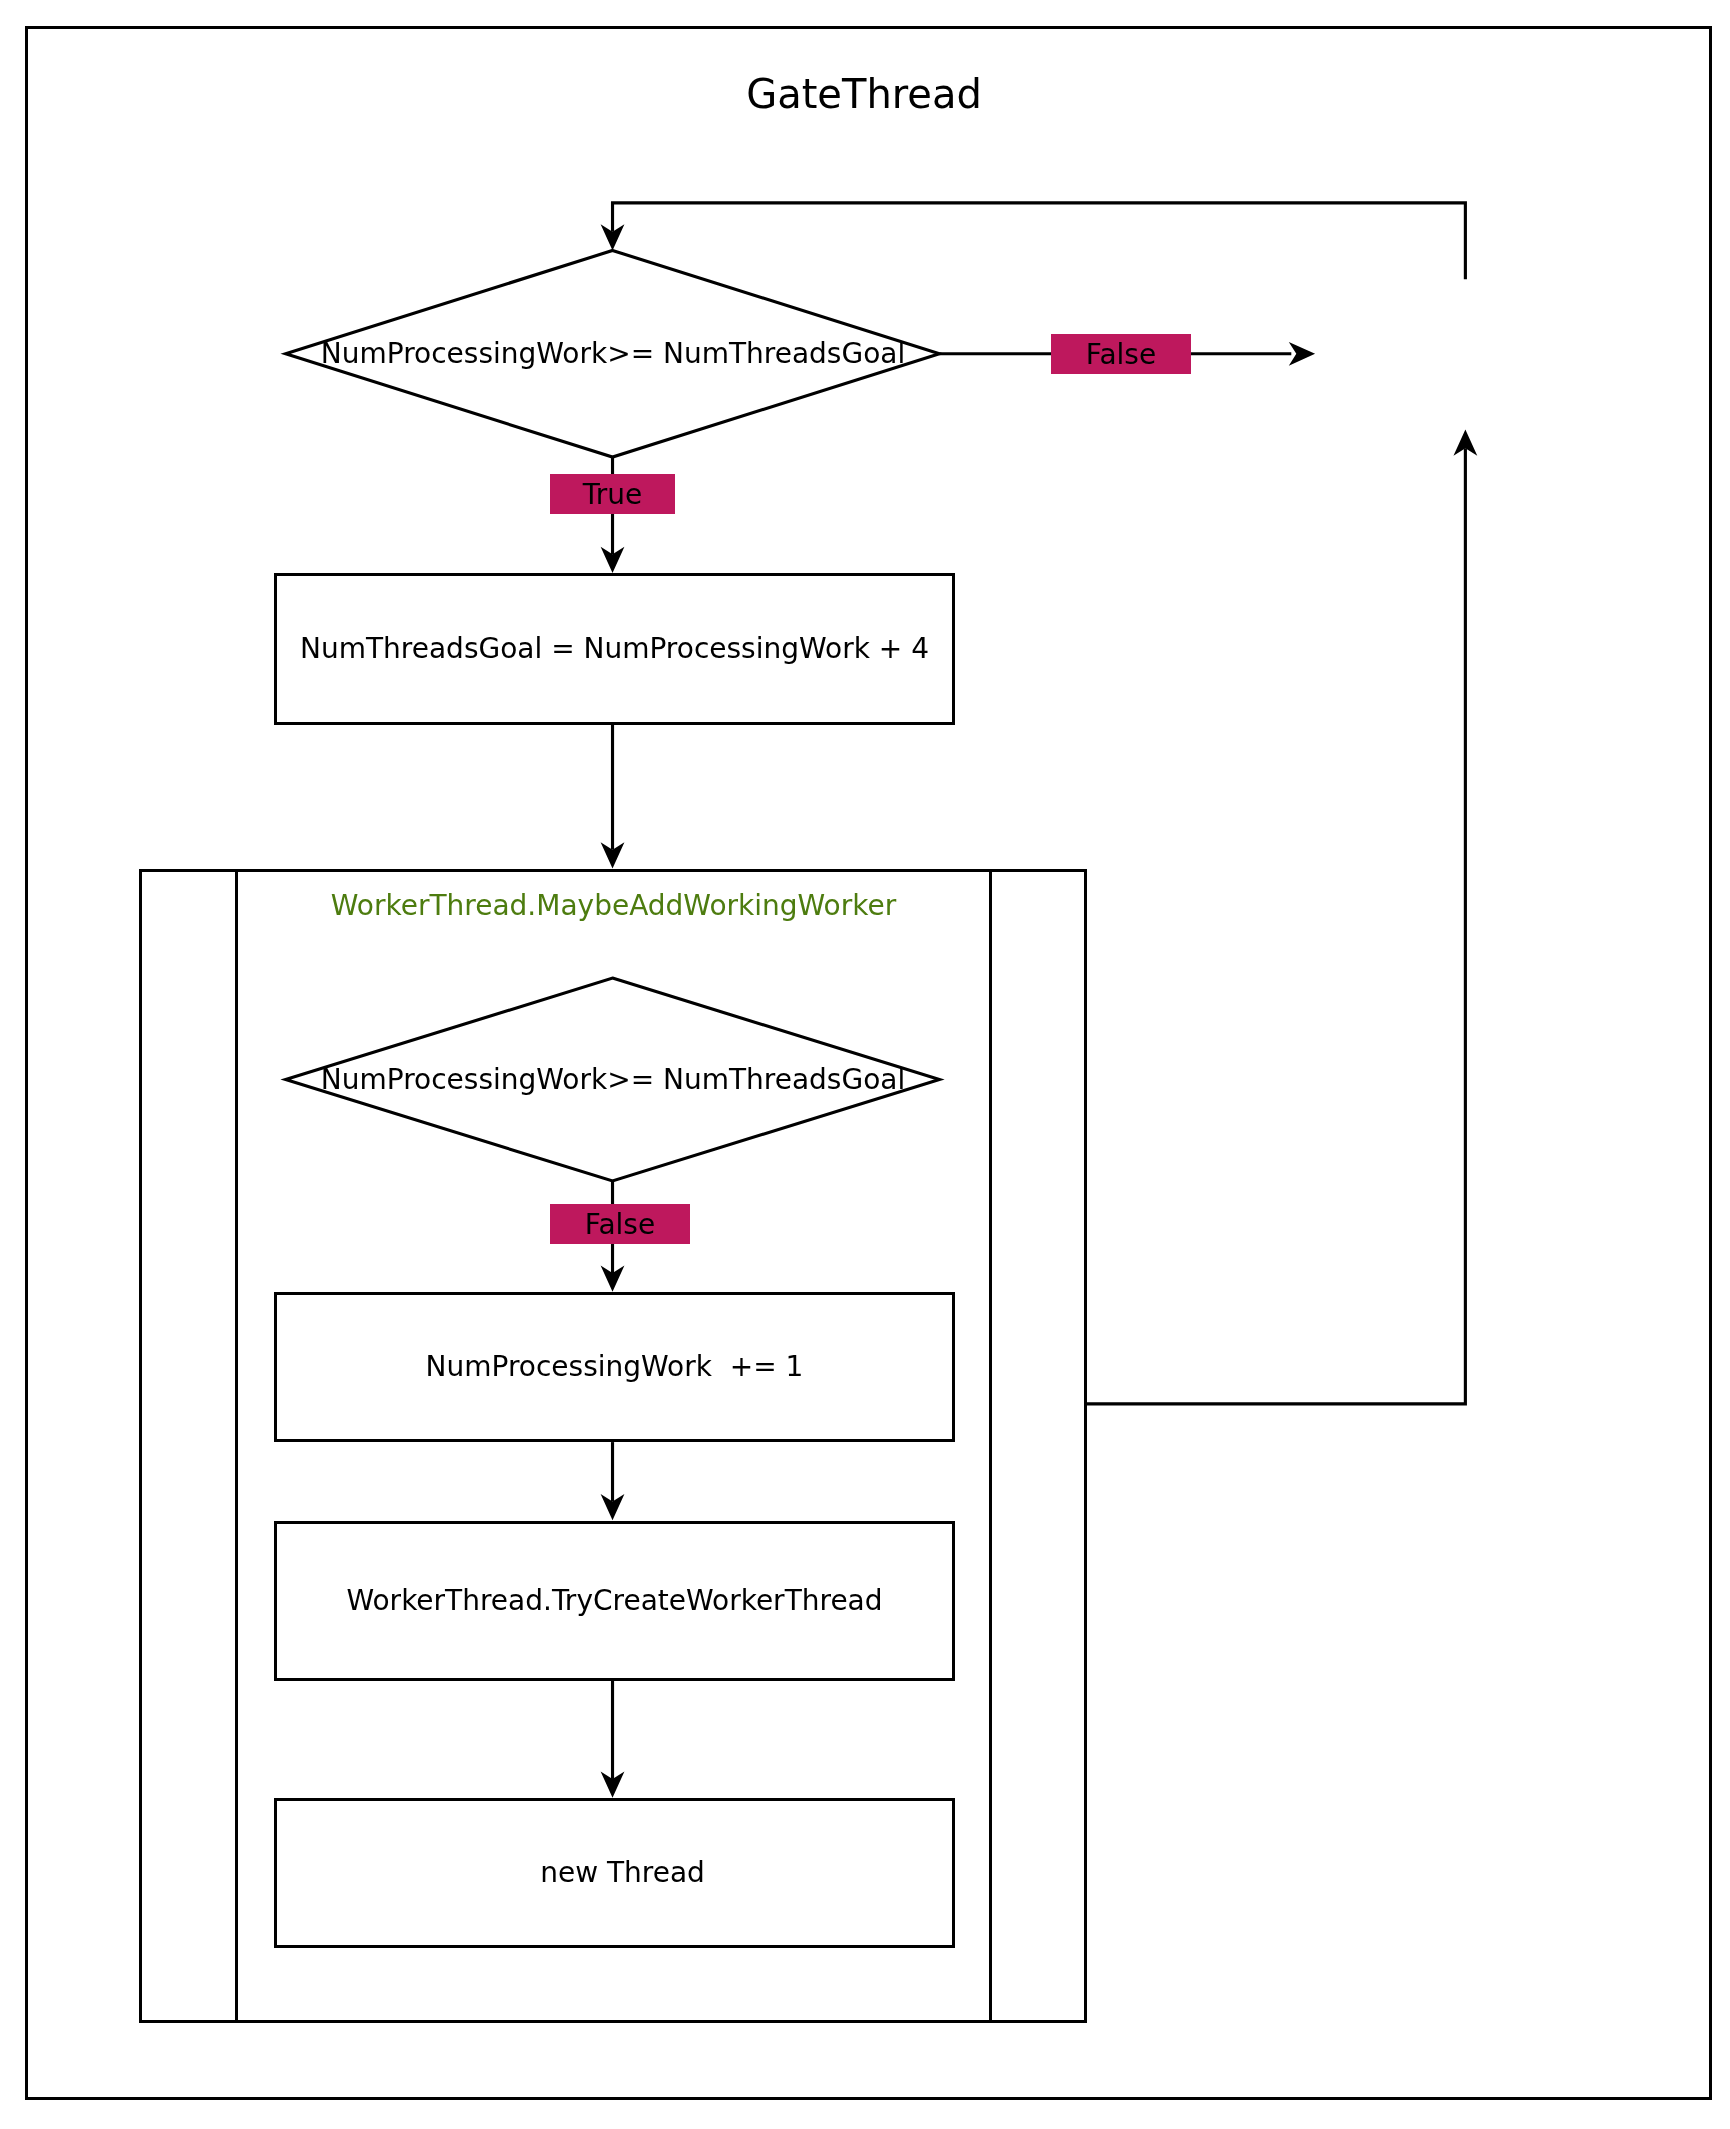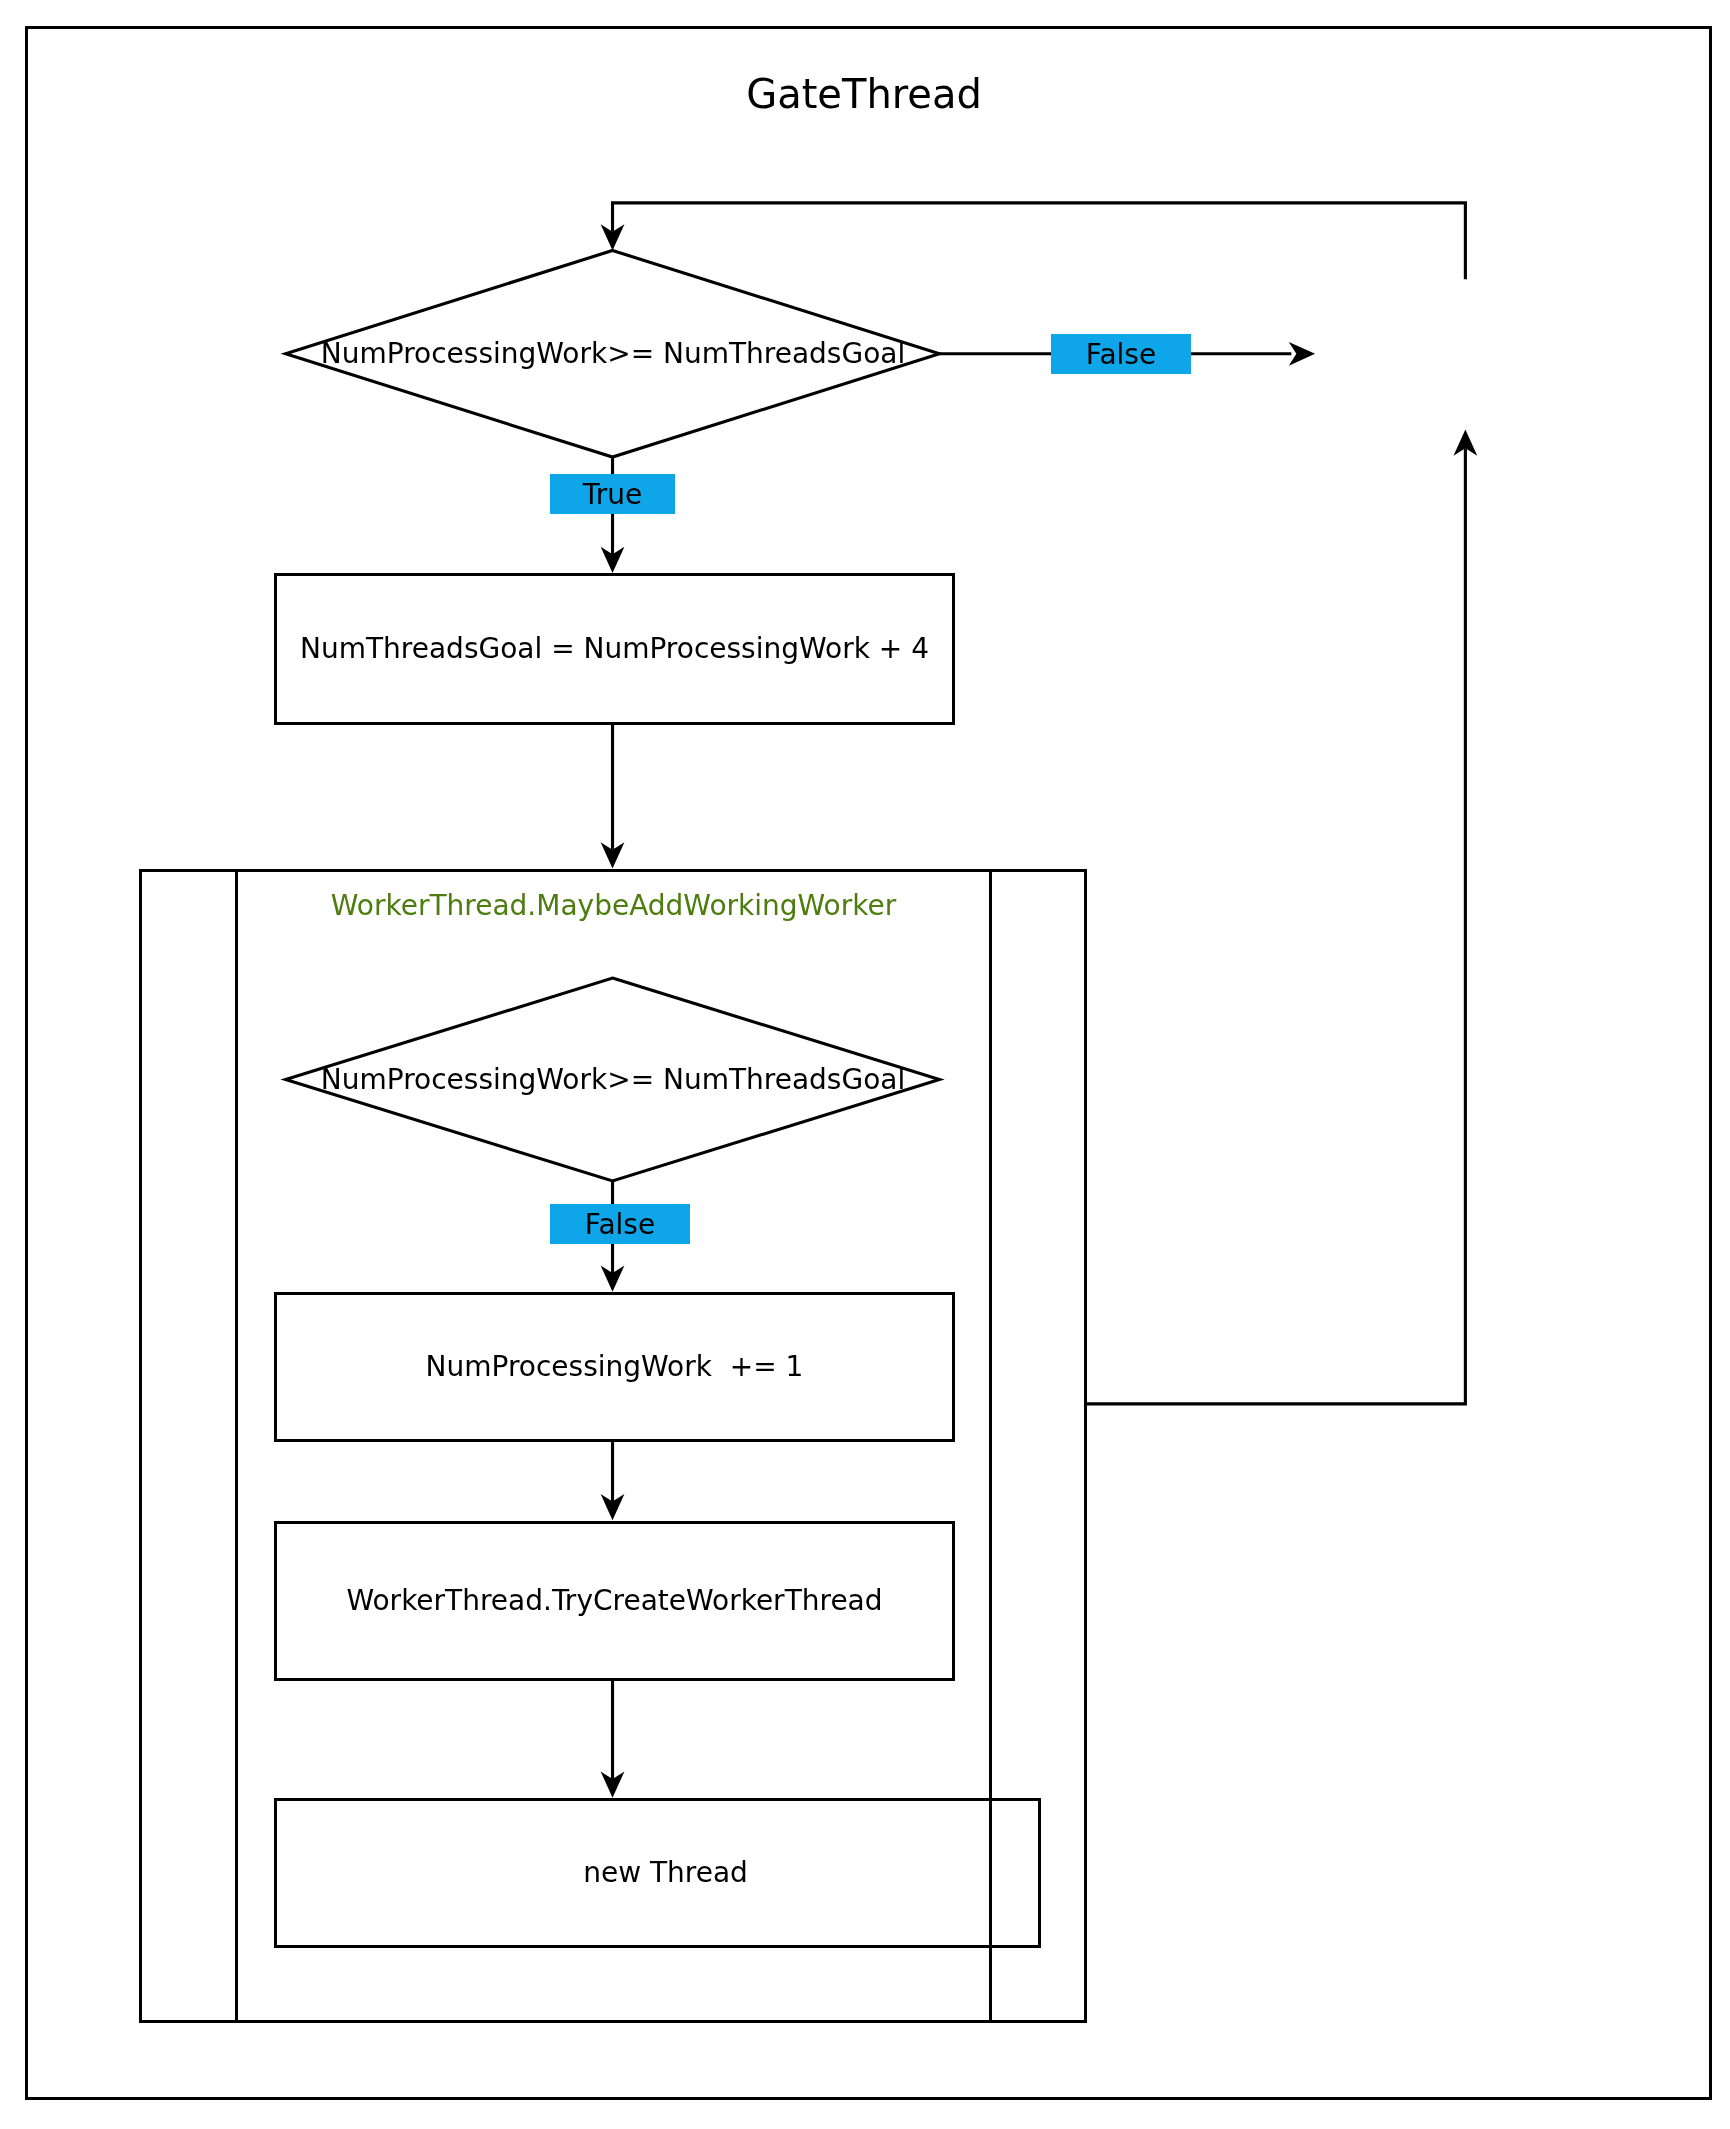--- a/index.html
+++ b/index.html
@@ -70,21 +70,21 @@
     align-items: center;
     justify-content: center;
     z-index: 2;
   }
   .diamond-text .node-label { line-height: 1.5; }
   .edge-label {
     position: absolute;
     display: flex;
     align-items: center;
     justify-content: center;
-    background: #0ea5e9;
+    background: #be185d;
     z-index: 3;
     font-size: 28px;
     color: #000000;
   }
   .title {
     position: absolute;
     left: 645px; top: 36px;
     width: 438px; height: 59px;
     display: flex;
     align-items: center;
@@ -187,18 +187,18 @@
   </div>
 
   <div class="box" style="left:274px; top:1292px; width:681px; height:150px;">
     <span class="node-label">NumProcessingWork  += 1</span>
   </div>
 
   <div class="box" style="left:274px; top:1521px; width:681px; height:160px;align-items:center;">
     <span class="node-label">WorkerThread.TryCreateWorkerThread</span>
   </div>
 
-  <div class="box" style="left:274px; top:1798px; width:767px; height:150px;padding-left:16px;">
+  <div class="box" style="left:274px; top:1798px; width:681px; height:150px;padding-left:16px;">
     <span class="node-label">new Thread</span>
   </div>
 
 </div>
 
 
 </body></html>

